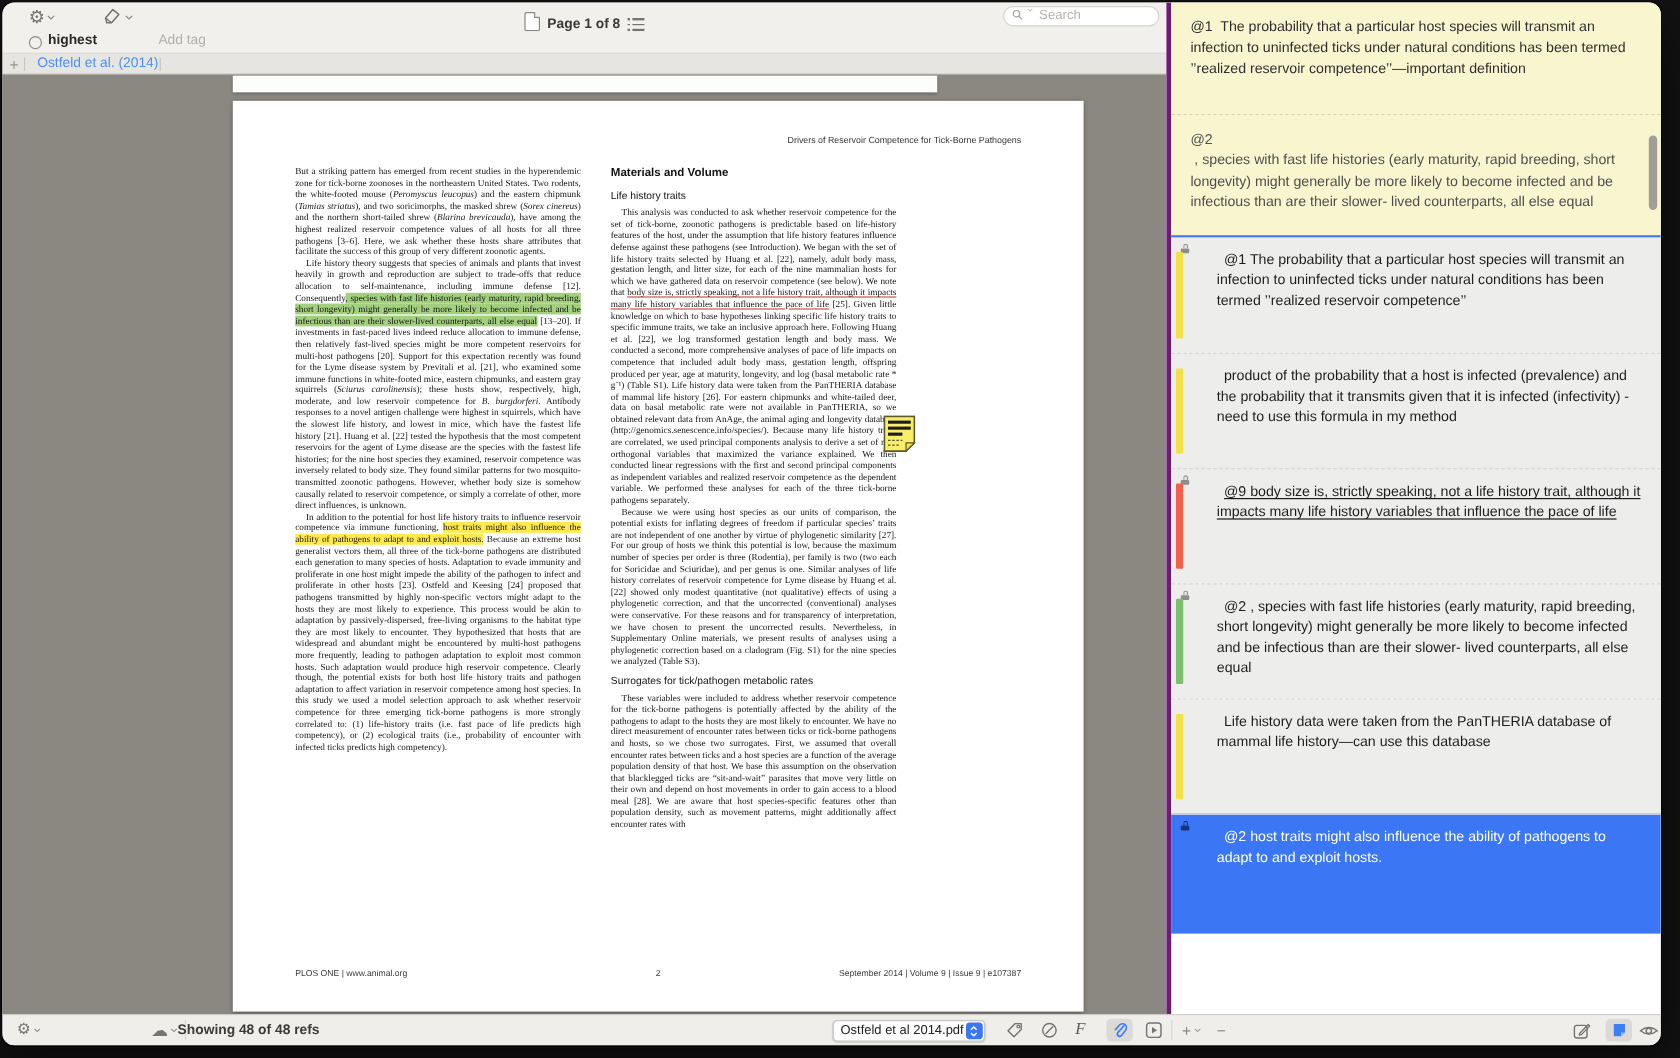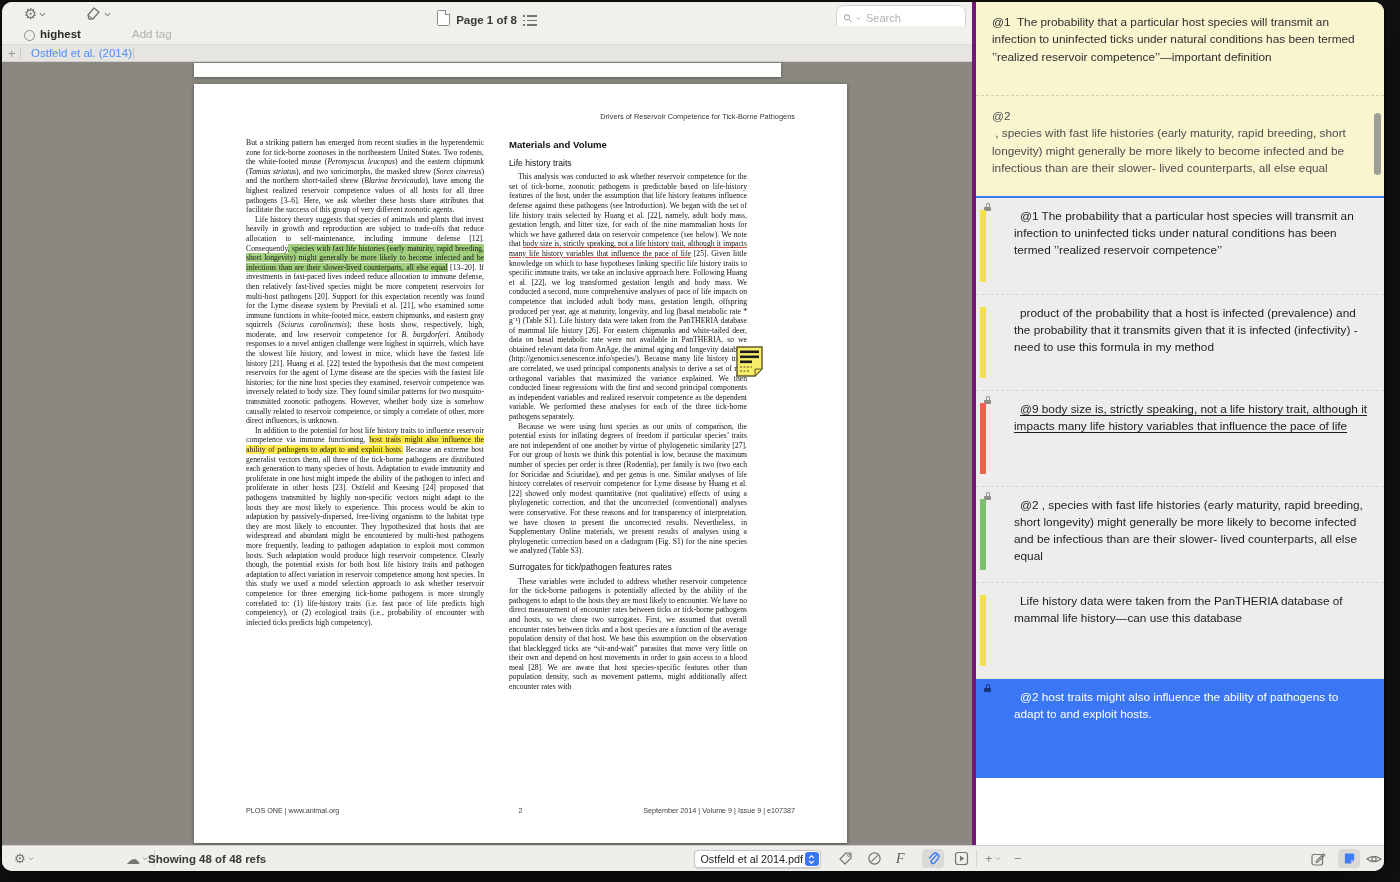--- a/index.html
+++ b/index.html
@@ -20,35 +20,35 @@
                  justify-content:center;gap:6px;}
   .page-label{font-size:11.5px;font-weight:700;color:#3c3a37;}
   .doc-icon{width:11px;height:14px;border:1.2px solid #8a8884;border-radius:1.5px;position:relative;background:#fff;}
   .doc-icon::before{content:"";position:absolute;right:-1px;top:-1px;width:4px;height:4px;background:#f2f0ed;
                     border-left:1.2px solid #8a8884;border-bottom:1.2px solid #8a8884;}
   .toc-icon{width:14px;height:11px;display:flex;flex-direction:column;justify-content:space-between;}
   .toc-icon i{display:block;height:1.6px;background:transparent;position:relative;}
   .toc-icon i::before{content:"";position:absolute;left:0;top:0;width:2px;height:1.6px;background:#76746f;}
   .toc-icon i::after{content:"";position:absolute;left:4px;top:0;right:0;height:1.6px;background:#76746f;}
   .search-field{position:absolute;right:6px;top:3px;width:130px;height:17px;background:#fff;
-                border:1px solid #d5d3cf;border-radius:8px;display:flex;align-items:center;padding:12px 6px;box-sizing:border-box;gap:3px;}
+                border:1px solid #d5d3cf;border-radius:8px;display:flex;align-items:flex-start;padding:0 6px;box-sizing:border-box;gap:3px;}
   .search-field input{border:none;outline:none;width:100%;font-size:11px;color:#333;background:transparent;
                       font-family:"Liberation Sans",sans-serif;}
   .search-field input::placeholder{color:#b4b2ae;}
   .tag-circle{position:absolute;left:22px;top:4px;width:9px;height:9px;border:1.3px solid #8f8d89;border-radius:50%;}
   .tag-name{position:absolute;left:38px;top:2px;font-size:11.5px;font-weight:700;color:#2c2a27;}
   .add-tag{position:absolute;left:130px;top:2px;font-size:11.5px;color:#b2b0ac;}
   .tab-plus{position:absolute;left:6px;top:1px;font-size:13px;color:#98968f;}
   .tab-sep{position:absolute;top:3px;width:1px;height:11px;background:#c8c6c1;}
   .tab-title{position:absolute;left:29px;top:2px;font-size:11.5px;color:#4a90f5;font-weight:500;}
   
   .pdf-view{position:absolute;left:0;top:60px;width:970px;height:783px;background:#8b8781;}
   .page-prev{position:absolute;left:192px;top:1px;width:587px;height:14px;background:#fdfdfc;
              box-shadow:0 1px 3px rgba(0,0,0,.35);}
-  .pdf-page{position:absolute;left:192px;top:22px;width:653px;height:759px;background:#ffffff;
+  .pdf-page{position:absolute;left:192px;top:22px;width:709px;height:759px;background:#ffffff;
             box-shadow:0 1px 4px rgba(0,0,0,.4);}
   .pdf-header{position:absolute;top:28px;left:52px;right:52px;text-align:right;font-size:7.4px;color:#333;
               font-family:"Liberation Sans",sans-serif;}
   .pdf-columns{position:absolute;top:54px;left:52px;right:49px;display:flex;gap:25px;}
   .pdf-col{width:238px;font-family:"Liberation Serif",serif;font-size:7.7px;line-height:9.6px;
            color:#131313;text-align:justify;}
   .pdf-col p{margin:0;}
   .pdf-col p.indent{text-indent:9px;}
   .pdf-col .h1{font-family:"Liberation Sans",sans-serif;font-weight:700;font-size:9.6px;margin:2px 0 9px;text-align:left;}
   .pdf-col .h2{font-family:"Liberation Sans",sans-serif;font-size:8.6px;margin:7px 0 4px;text-align:left;}
@@ -167,21 +167,21 @@
             <div class="pdf-col">
               <p class="para"><span>But a striking pattern has emerged from recent studies in the hyperendemic zone for tick-borne zoonoses in the northeastern United States. Two rodents, the white-footed mouse (</span><span class="seg-i">Peromyscus leucopus</span><span>) and the eastern chipmunk (</span><span class="seg-i">Tamias striatus</span><span>), and two soricimorphs, the masked shrew (</span><span class="seg-i">Sorex cinereus</span><span>) and the northern short-tailed shrew (</span><span class="seg-i">Blarina brevicauda</span><span>), have among the highest realized reservoir competence values of all hosts for all three pathogens [3–6]. Here, we ask whether these hosts share attributes that facilitate the success of this group of very different zoonotic agents.</span></p>
               <p class="para indent"><span>Life history theory suggests that species of animals and plants that invest heavily in growth and reproduction are subject to trade-offs that reduce allocation to self-maintenance, including immune defense [12]. Consequently</span><span class="seg-hl-green">, species with fast life histories (early maturity, rapid breeding, short longevity) might generally be more likely to become infected and be infectious than are their slower-lived counterparts, all else equal</span><span> [13–20]. If investments in fast-paced lives indeed reduce allocation to immune defense, then relatively fast-lived species might be more competent reservoirs for multi-host pathogens [20]. Support for this expectation recently was found for the Lyme disease system by Previtali et al. [21], who examined some immune functions in white-footed mice, eastern chipmunks, and eastern gray squirrels (</span><span class="seg-i">Sciurus carolinensis</span><span>); these hosts show, respectively, high, moderate, and low reservoir competence for </span><span class="seg-i">B. burgdorferi</span><span>. Antibody responses to a novel antigen challenge were highest in squirrels, which have the slowest life history, and lowest in mice, which have the fastest life history [21]. Huang et al. [22] tested the hypothesis that the most competent reservoirs for the agent of Lyme disease are the species with the fastest life histories; for the nine host species they examined, reservoir competence was inversely related to body size. They found similar patterns for two mosquito-transmitted zoonotic pathogens. However, whether body size is somehow causally related to reservoir competence, or simply a correlate of other, more direct influences, is unknown.</span></p>
               <p class="para indent"><span>In addition to the potential for host life history traits to influence reservoir competence via immune functioning, </span><span class="seg-hl-yellow">host traits might also influence the ability of pathogens to adapt to and exploit hosts.</span><span> Because an extreme host generalist vectors them, all three of the tick-borne pathogens are distributed each generation to many species of hosts. Adaptation to evade immunity and proliferate in one host might impede the ability of the pathogen to infect and proliferate in other hosts [23]. Ostfeld and Keesing [24] proposed that pathogens transmitted by highly non-specific vectors might adapt to the hosts they are most likely to experience. This process would be akin to adaptation by passively-dispersed, free-living organisms to the habitat type they are most likely to encounter. They hypothesized that hosts that are widespread and abundant might be encountered by multi-host pathogens more frequently, leading to pathogen adaptation to exploit most common hosts. Such adaptation would produce high reservoir competence. Clearly though, the potential exists for both host life history traits and pathogen adaptation to affect variation in reservoir competence among host species. In this study we used a model selection approach to ask whether reservoir competence for three emerging tick-borne pathogens is more strongly correlated to: (1) life-history traits (i.e. fast pace of life predicts high competency), or (2) ecological traits (i.e., probability of encounter with infected ticks predicts high competency).</span></p>
             </div>
             <div class="pdf-col">
               <div class="h1">Materials and Volume</div>
               <div class="h2">Life history traits</div>
               <p class="para indent"><span>This analysis was conducted to ask whether reservoir competence for the set of tick-borne, zoonotic pathogens is predictable based on life-history features of the host, under the assumption that life history features influence defense against these pathogens (see Introduction). We began with the set of life history traits selected by Huang et al. [22], namely, adult body mass, gestation length, and litter size, for each of the nine mammalian hosts for which we have gathered data on reservoir competence (see below). We note that </span><span class="seg-u-red">body size is, strictly speaking, not a life history trait, although it impacts many life history variables that influence the pace of life</span><span> [25]. Given little knowledge on which to base hypotheses linking specific life history traits to specific immune traits, we take an inclusive approach here. Following Huang et al. [22], we log transformed gestation length and body mass. We conducted a second, more comprehensive analyses of pace of life impacts on competence that included adult body mass, gestation length, offspring produced per year, age at maturity, longevity, and log (basal metabolic rate * g⁻¹) (Table S1). Life history data were taken from the PanTHERIA database of mammal life history [26]. For eastern chipmunks and white-tailed deer, data on basal metabolic rate were not available in PanTHERIA, so we obtained relevant data from AnAge, the animal aging and longevity database (http://genomics.senescence.info/species/). Because many life history traits are correlated, we used principal components analysis to derive a set of new orthogonal variables that maximized the variance explained. We then conducted linear regressions with the first and second principal components as independent variables and realized reservoir competence as the dependent variable. We performed these analyses for each of the three tick-borne pathogens separately.</span></p>
               <p class="para indent"><span>Because we were using host species as our units of comparison, the potential exists for inflating degrees of freedom if particular species’ traits are not independent of one another by virtue of phylogenetic similarity [27]. For our group of hosts we think this potential is low, because the maximum number of species per order is three (Rodentia), per family is two (two each for Soricidae and Sciuridae), and per genus is one. Similar analyses of life history correlates of reservoir competence for Lyme disease by Huang et al. [22] showed only modest quantitative (not qualitative) effects of using a phylogenetic correction, and that the uncorrected (conventional) analyses were conservative. For these reasons and for transparency of interpretation, we have chosen to present the uncorrected results. Nevertheless, in Supplementary Online materials, we present results of analyses using a phylogenetic correction based on a cladogram (Fig. S1) for the nine species we analyzed (Table S3).</span></p>
-              <div class="h2">Surrogates for tick/pathogen features rates</div>
+              <div class="h2">Surrogates for tick/pathogen metabolic rates</div>
               <p class="para indent"><span>These variables were included to address whether reservoir competence for the tick-borne pathogens is potentially affected by the ability of the pathogens to adapt to the hosts they are most likely to encounter. We have no direct measurement of encounter rates between ticks or tick-borne pathogens and hosts, so we chose two surrogates. First, we assumed that overall encounter rates between ticks and a host species are a function of the average population density of that host. We base this assumption on the observation that blacklegged ticks are “sit-and-wait” parasites that move very little on their own and depend on host movements in order to gain access to a blood meal [28]. We are aware that host species-specific features other than population density, such as movement patterns, might additionally affect encounter rates with</span></p>
             </div>
           </div>
         <div class="pdf-footer">
           <span>PLOS ONE | www.animal.org</span>
           <span class="pg">2</span>
           <span>September 2014 | Volume 9 | Issue 9 | e107387</span>
         </div>
         <div class="note-on-page">
           <svg width="27" height="31" viewBox="0 0 27 31">

